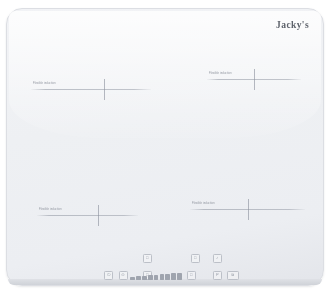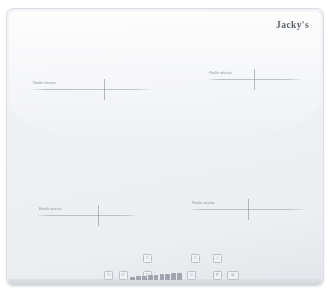--- a/index.html
+++ b/index.html
@@ -22,21 +22,21 @@
   }
 
   
   .cooktop {
     position: absolute;
     left: 6px;
     top: 8px;
     width: 318px;
     height: 278px;
     box-sizing: border-box;
-    border-radius: 7px;
+    border-radius: 16px;
     background: linear-gradient(170deg,#f2f3f6 0%, #eef0f3 40%, #eceef2 78%, #e3e5ea 100%);
     border: 1px solid #dcdee3;
     box-shadow: 0 1px 2px rgba(120,125,135,0.18);
   }
   .cooktop-inner-sheen {
     position: absolute;
     left: 2px;
     top: 2px;
     right: 2px;
     height: 46%;

